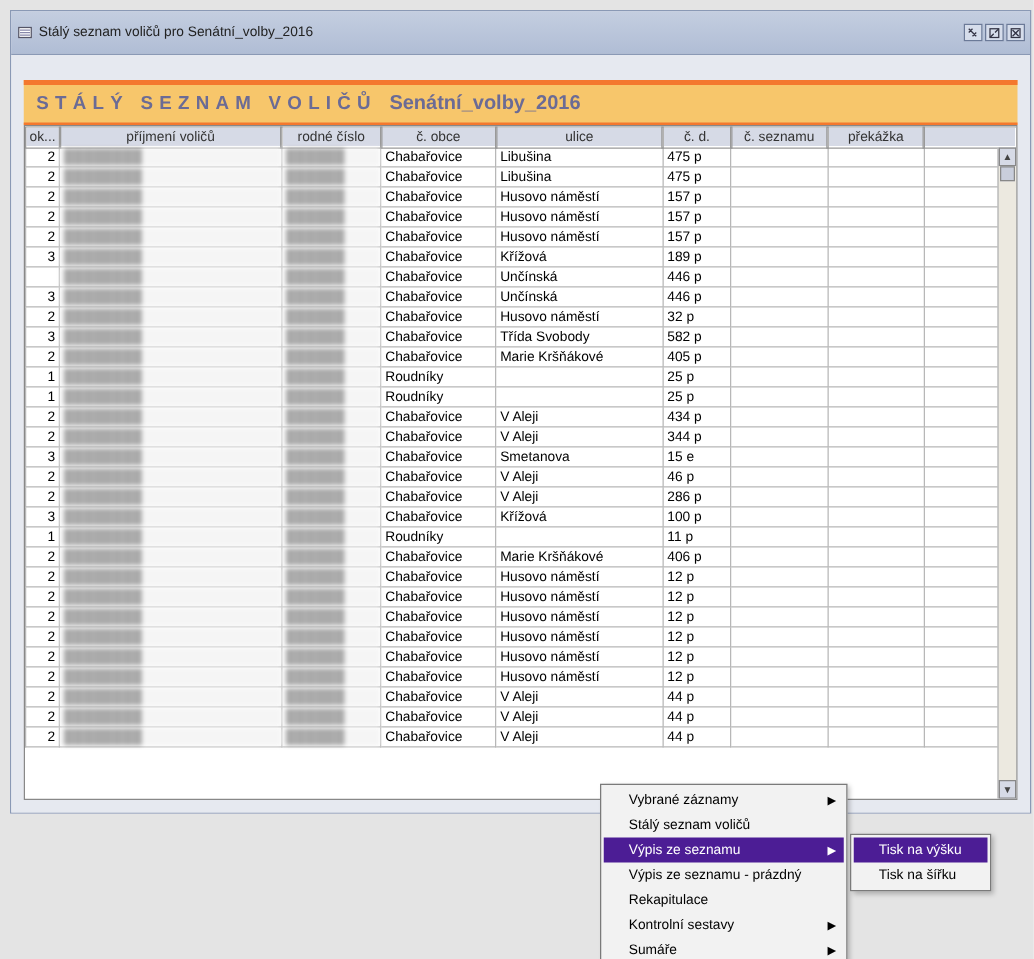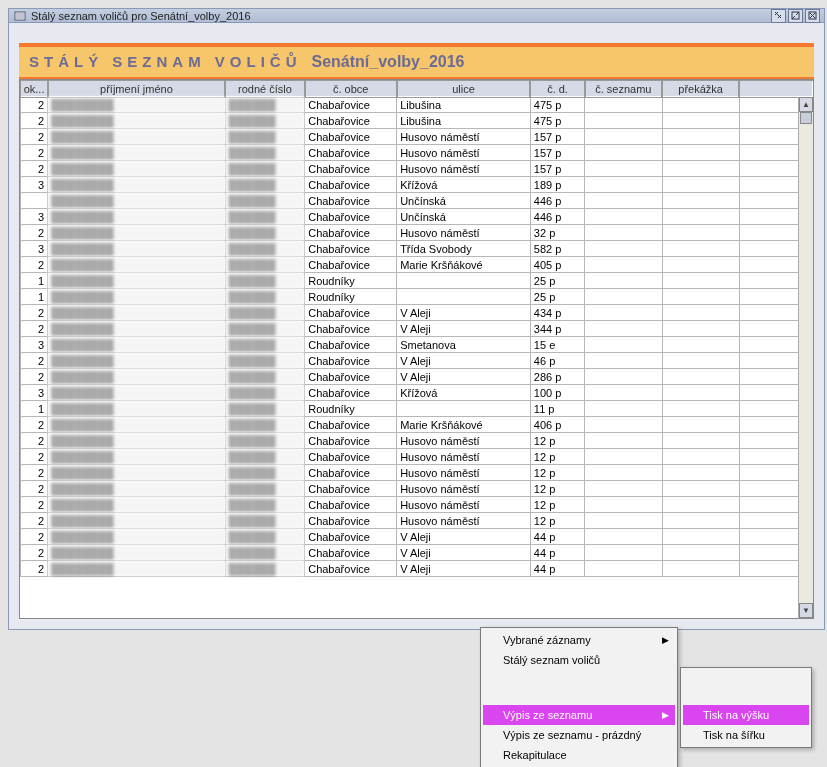--- a/index.html
+++ b/index.html
@@ -11,21 +11,21 @@
     padding: 8px 0 0 8px;
   }
   .window {
     width: 817px;
     border: 1px solid #8a99b5;
     background: #e6e9f0;
   }
   .titlebar {
     background: linear-gradient(#c4cee0, #b0bdd5);
     border-bottom: 1px solid #8a99b5;
-    height: 14px;
+    height: 35px;
     display: flex;
     align-items: center;
     padding: 0 4px;
   }
   .titlebar .icon {
     width: 14px; height: 14px;
     margin-right: 4px;
     display: inline-block;
   }
   .titlebar .title-text {
@@ -176,23 +176,22 @@
     padding: 2px;
   }
   .popup-menu .item {
     padding: 4px 26px 4px 20px;
     font-size: 11px;
     color: #000;
     white-space: nowrap;
     position: relative;
   }
   .popup-menu .item.highlight {
-    background: #d946ef;
+    background: #4c1d95;
     color: #fff;
-    margin-top: 35px;
   }
   .popup-menu .item .arrow {
     position: absolute;
     right: 6px;
     top: 50%;
     transform: translateY(-50%);
     font-size: 9px;
   }
   .menu-container {
     position: absolute;
@@ -256,21 +255,21 @@
           <col class="col-obec">
             <col class="col-ulice">
             <col class="col-cd">
           <col class="col-seznam">
             <col class="col-prekazka">
             <col class="col-pad">
         </colgroup>
         <thead>
           <tr>
             <th>ok...</th>
-            <th>příjmení jméno</th>
+            <th>příjmení voličů</th>
             <th>rodné číslo</th>
             <th>č. obce</th>
             <th>ulice</th>
             <th>č. d.</th>
             <th>č. seznamu</th>
             <th>překážka</th>
             <th></th>
           </tr>
         </thead>
         <tbody id="tbody">
@@ -625,17 +624,17 @@
       <div class="item">Stálý seznam voličů</div>
       <div class="item highlight">Výpis ze seznamu<span class="arrow">▶</span></div>
       <div class="item">Výpis ze seznamu - prázdný</div>
       <div class="item">Rekapitulace</div>
       <div class="item">Kontrolní sestavy<span class="arrow">▶</span></div>
       <div class="item">Sumáře<span class="arrow">▶</span></div>
     </div>
 </div>
 
 <div class="submenu-container">
-  <div class="popup-menu" id="sub-menu" style="width:132px;">
+  <div class="popup-menu" id="sub-menu" style="width:113px;text-align:right;">
       <div class="item highlight">Tisk na výšku</div>
       <div class="item">Tisk na šířku</div>
     </div>
 </div>
 
 </body></html>

